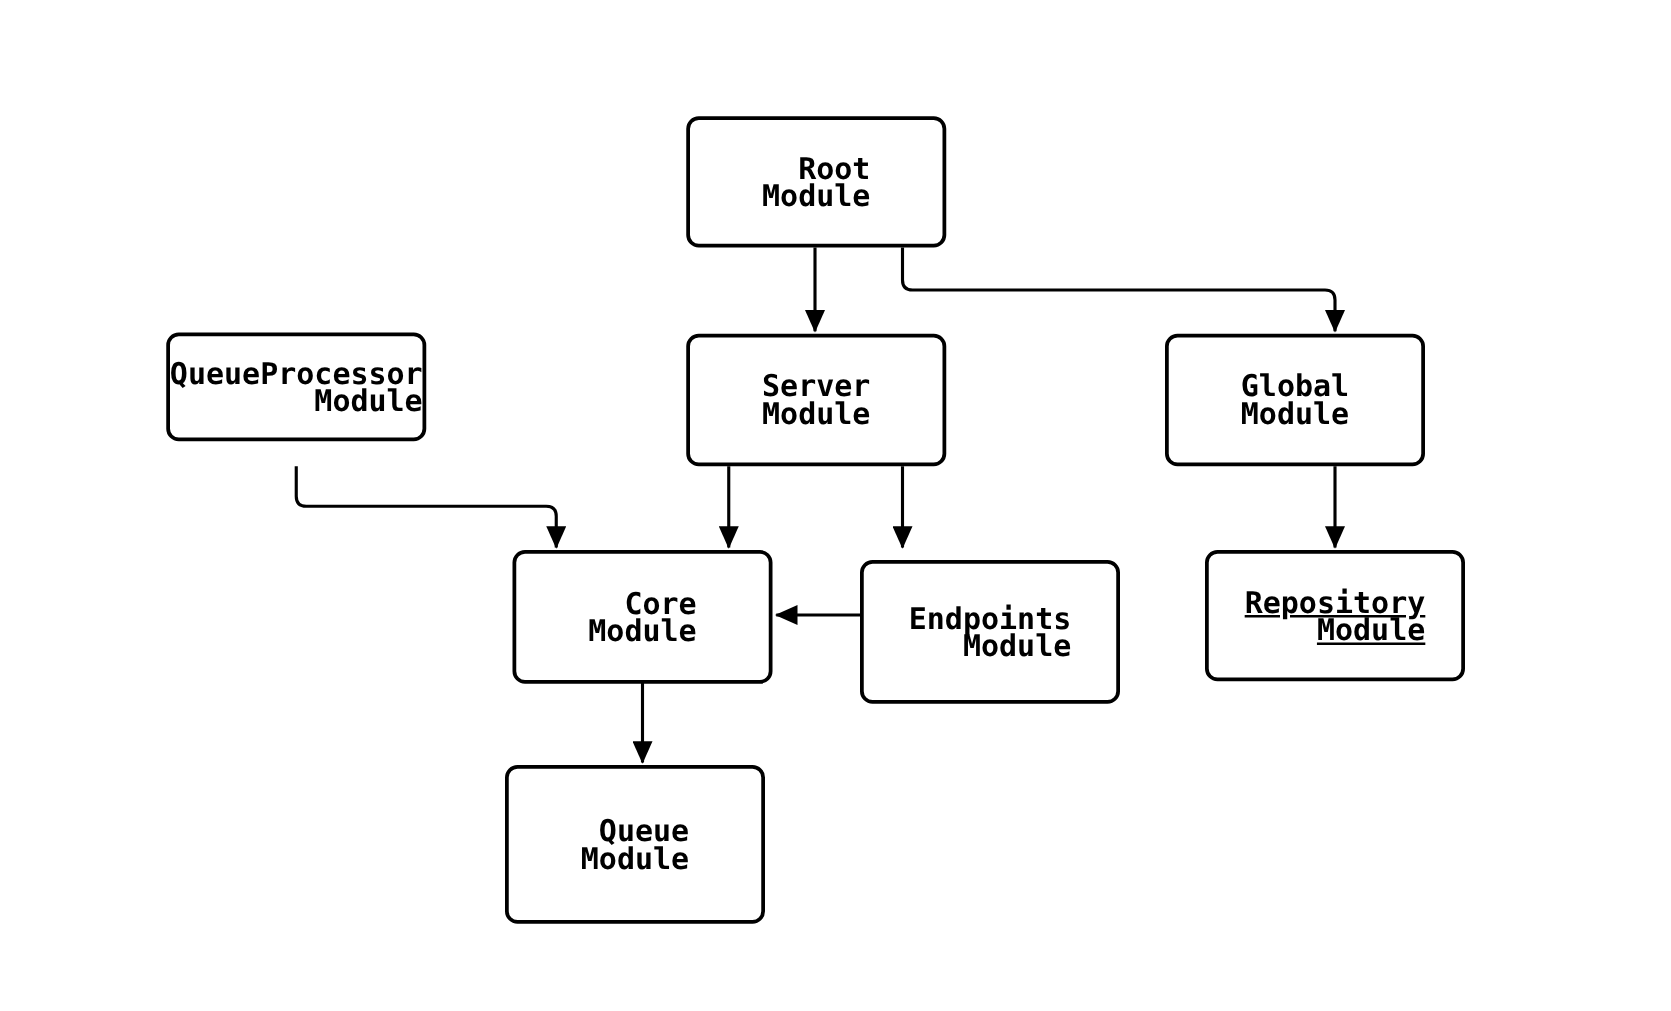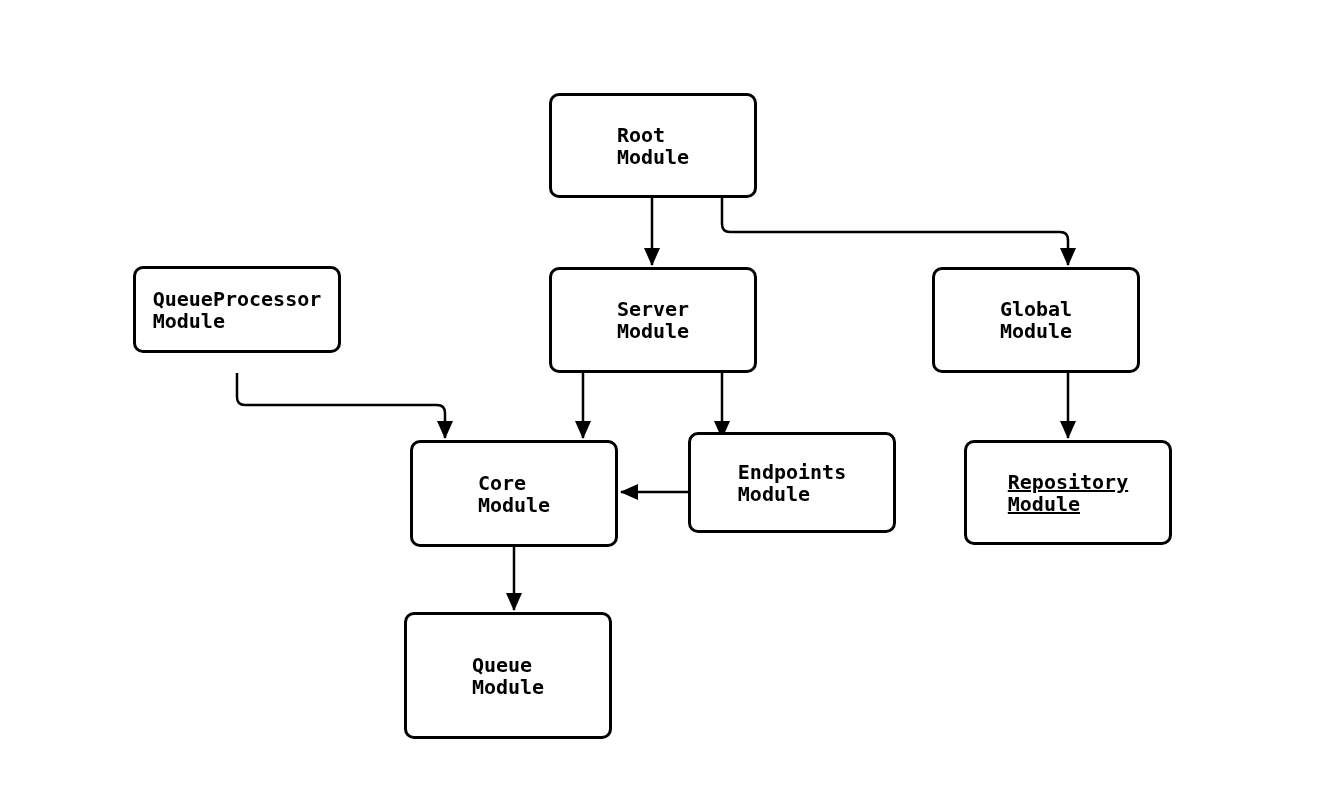--- a/index.html
+++ b/index.html
@@ -33,33 +33,33 @@
     background: #ffffff;
     border: 3px solid #000000;
     border-radius: 10px;
     display: flex;
     align-items: center;
     justify-content: center;
   }
   .node-label {
     font-family: "DejaVu Sans Mono", "Liberation Mono", monospace;
     font-weight: 700;
-    font-size: 20px;
+    font-size: 24px;
     line-height: 22px;
     color: #000000;
-    text-align: left;
+    text-align: right;
     white-space: pre-line;
   }
   
   .n-root           { left: 549px; top:  93px; width: 208px; height: 105px; }
   .n-queueprocessor { left: 133px; top: 266px; width: 208px; height: 87px; }
   .n-server         { left: 549px; top: 267px; width: 208px; height: 106px; }
   .n-global         { left: 932px; top: 267px; width: 208px; height: 106px; }
   .n-core           { left: 410px; top: 440px; width: 208px; height: 107px; }
-  .n-endpoints      { left: 688px; top: 432px; width: 208px; height: 101px; }
+  .n-endpoints      { left: 688px; top: 448px; width: 208px; height: 115px; }
   .n-repository     { left: 964px; top: 440px; width: 208px; height: 105px; text-decoration: underline; }
   .n-queue          { left: 404px; top: 612px; width: 208px; height: 127px; }
 </style>
 </head>
 <body>
 
 <div class="canvas">
 
   <svg class="edge-layer" width="1337" height="809" viewBox="0 0 1337 809" xmlns="http://www.w3.org/2000/svg">
     <defs>

